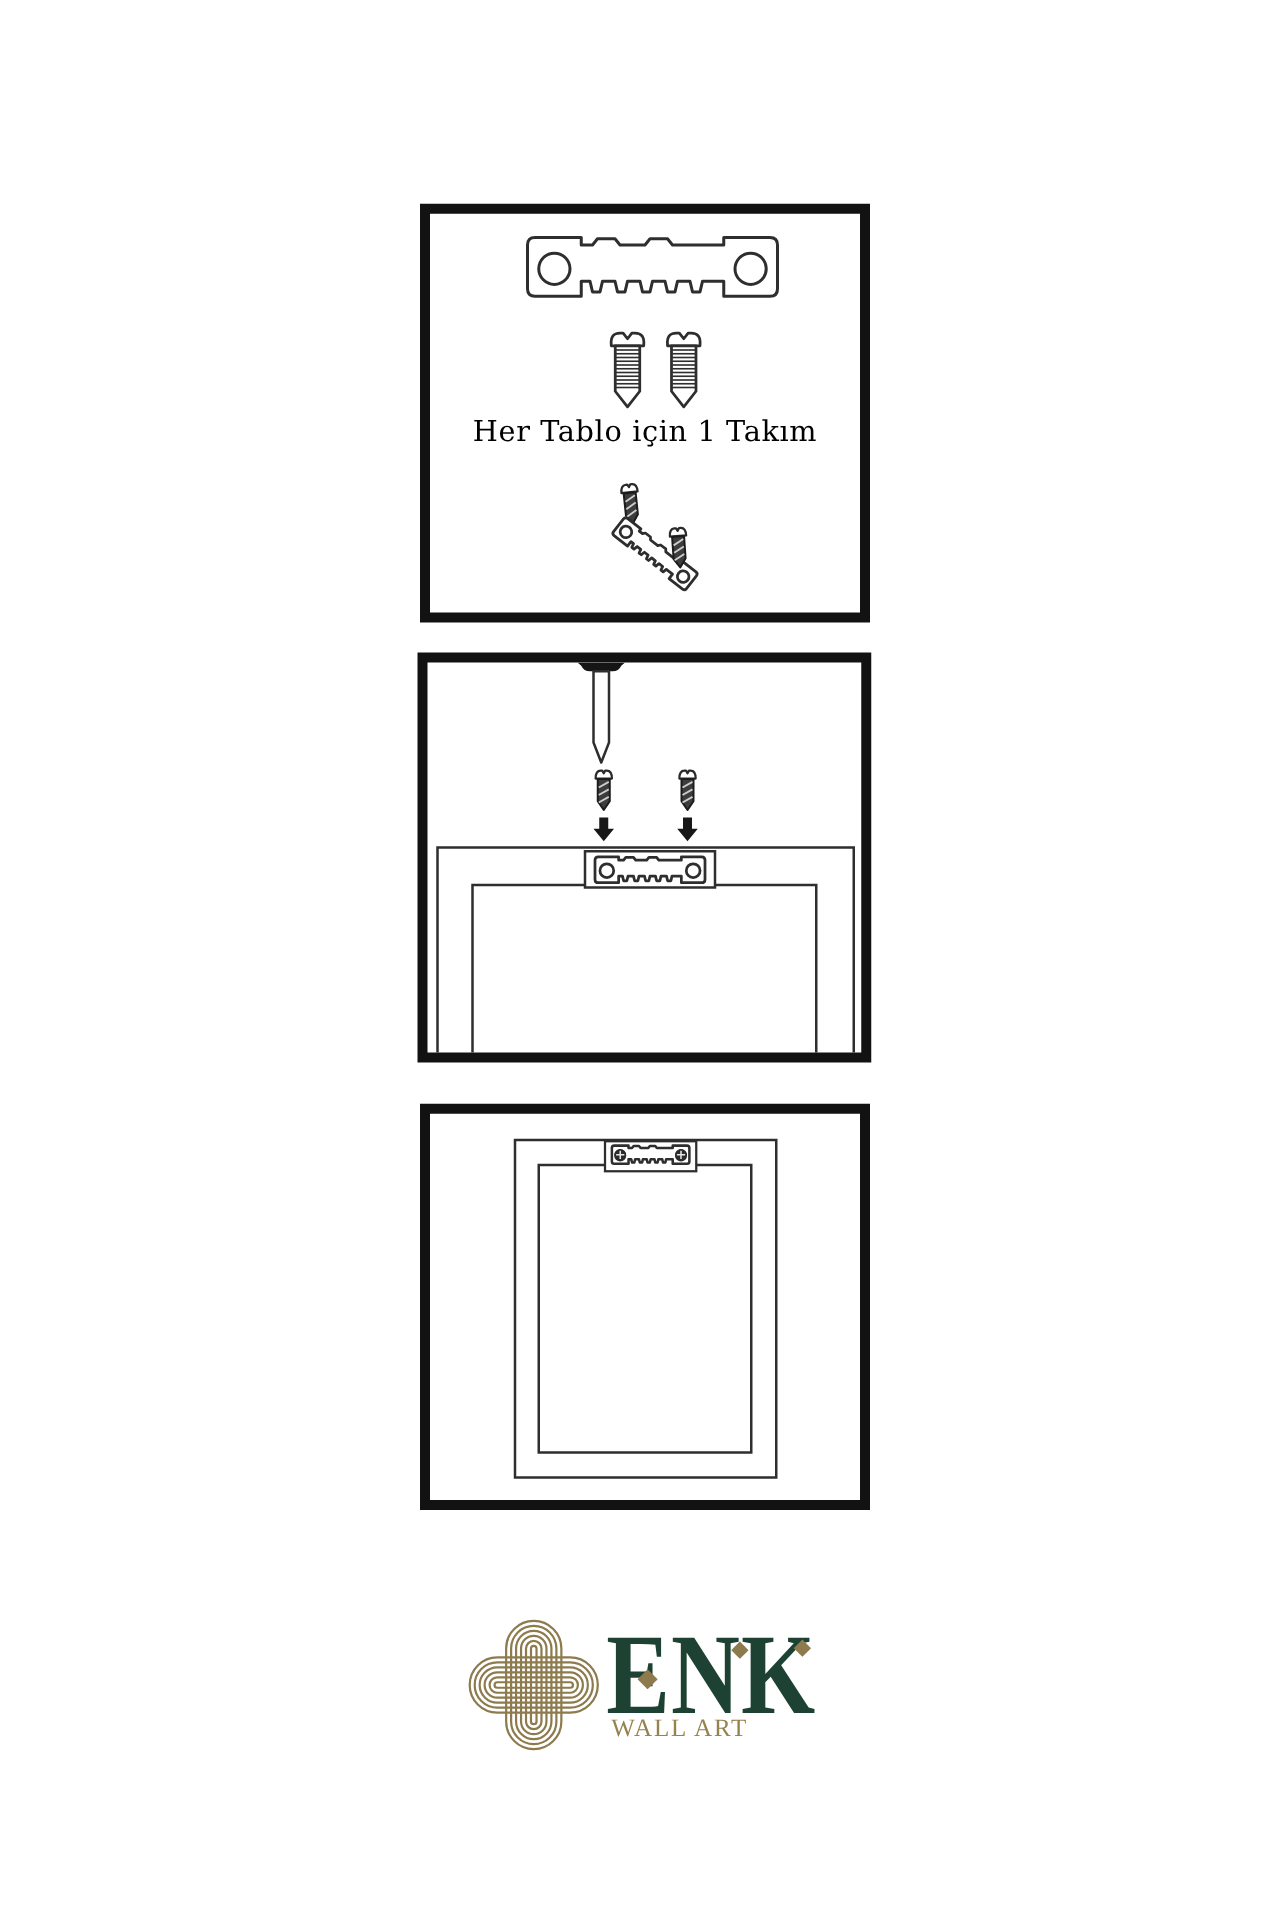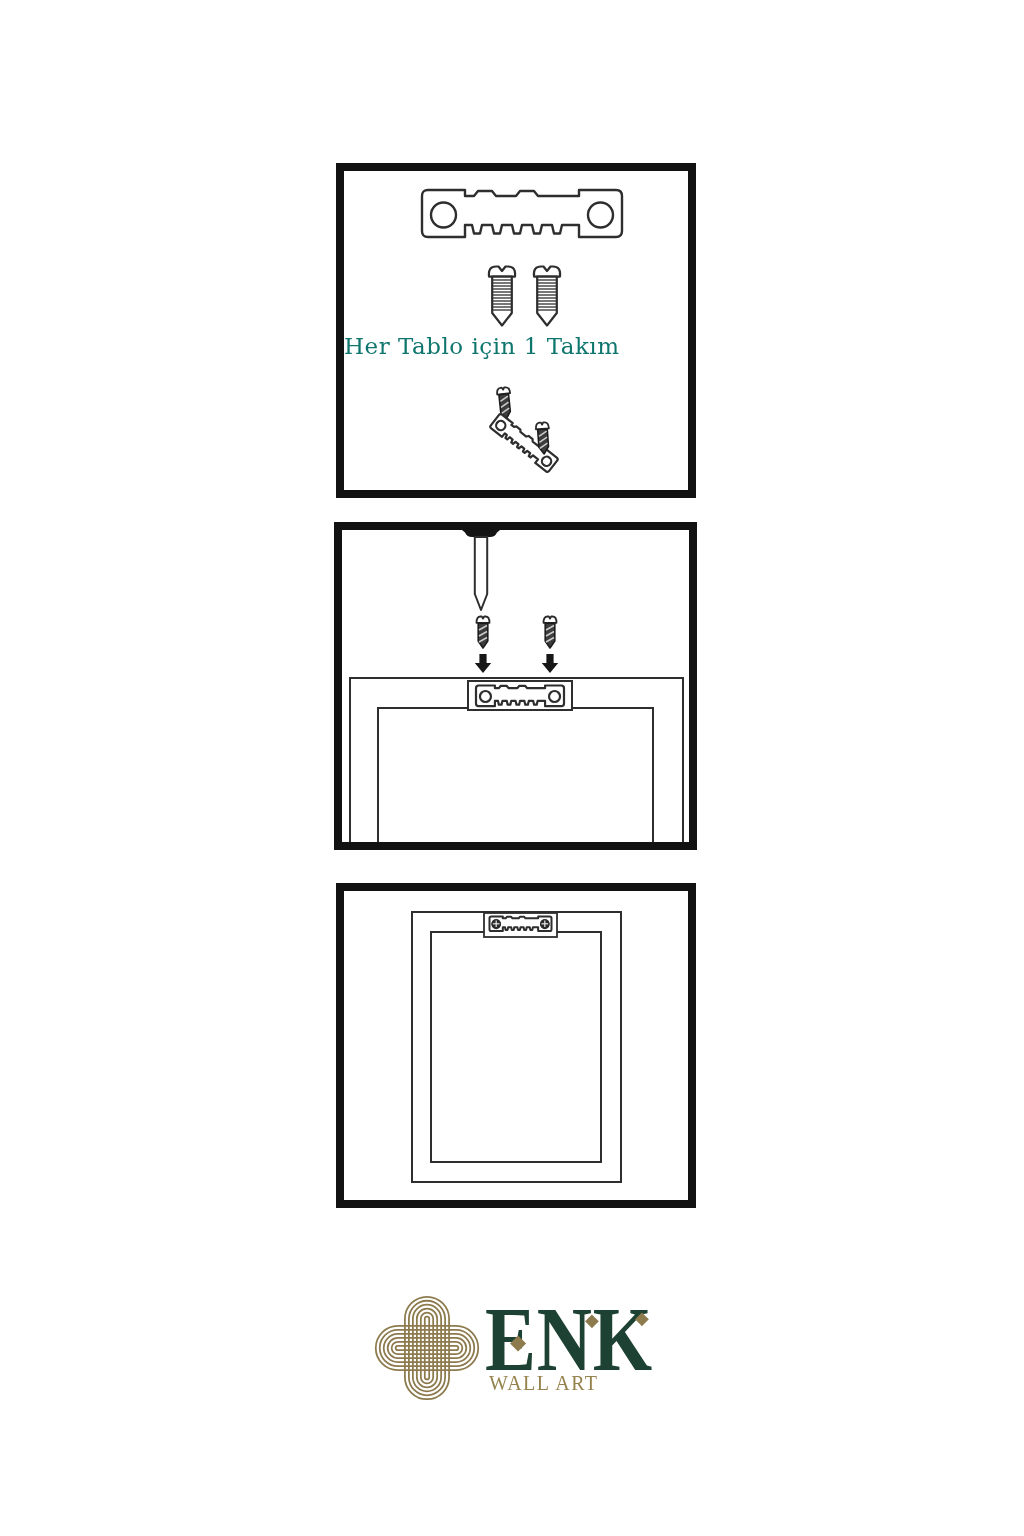--- a/index.html
+++ b/index.html
@@ -8,22 +8,22 @@
     overflow:hidden; font-family:"DejaVu Serif", serif;
   }
   .panel {
     position:absolute; background:#ffffff; border:8px solid #121212;
   }
   .panel > svg { position:absolute; left:0; top:0; }
   #p1 { left:336px; top:163px; width:344px; height:319px; }
   #p2 { left:334px; top:522px; width:347px; height:312px; }
   #p3 { left:336px; top:883px; width:344px; height:309px; }
   .caption {
-    position:absolute; left:0; right:0; top:162px; text-align:left;
-    font-size:23px; color:#0f766e; letter-spacing:.5px;
+    position:absolute; left:0; right:0; top:162px; text-align:center;
+    font-size:23px; color:#000000; letter-spacing:.5px;
     font-family:"DejaVu Serif", serif;
   }
   .logo { position:absolute; left:0; top:0; width:100%; height:100%; pointer-events:none;margin-top:12px; }
   .knot { position:absolute; left:374px; top:1280px; }
   .brand {
     position:absolute; left:485px; top:1281px;
     font-family:"Liberation Serif", serif; font-weight:700;
     font-size:92px; line-height:1; letter-spacing:1px; color:#1d4233;
     transform:scaleX(.83); transform-origin:left top;
   }

